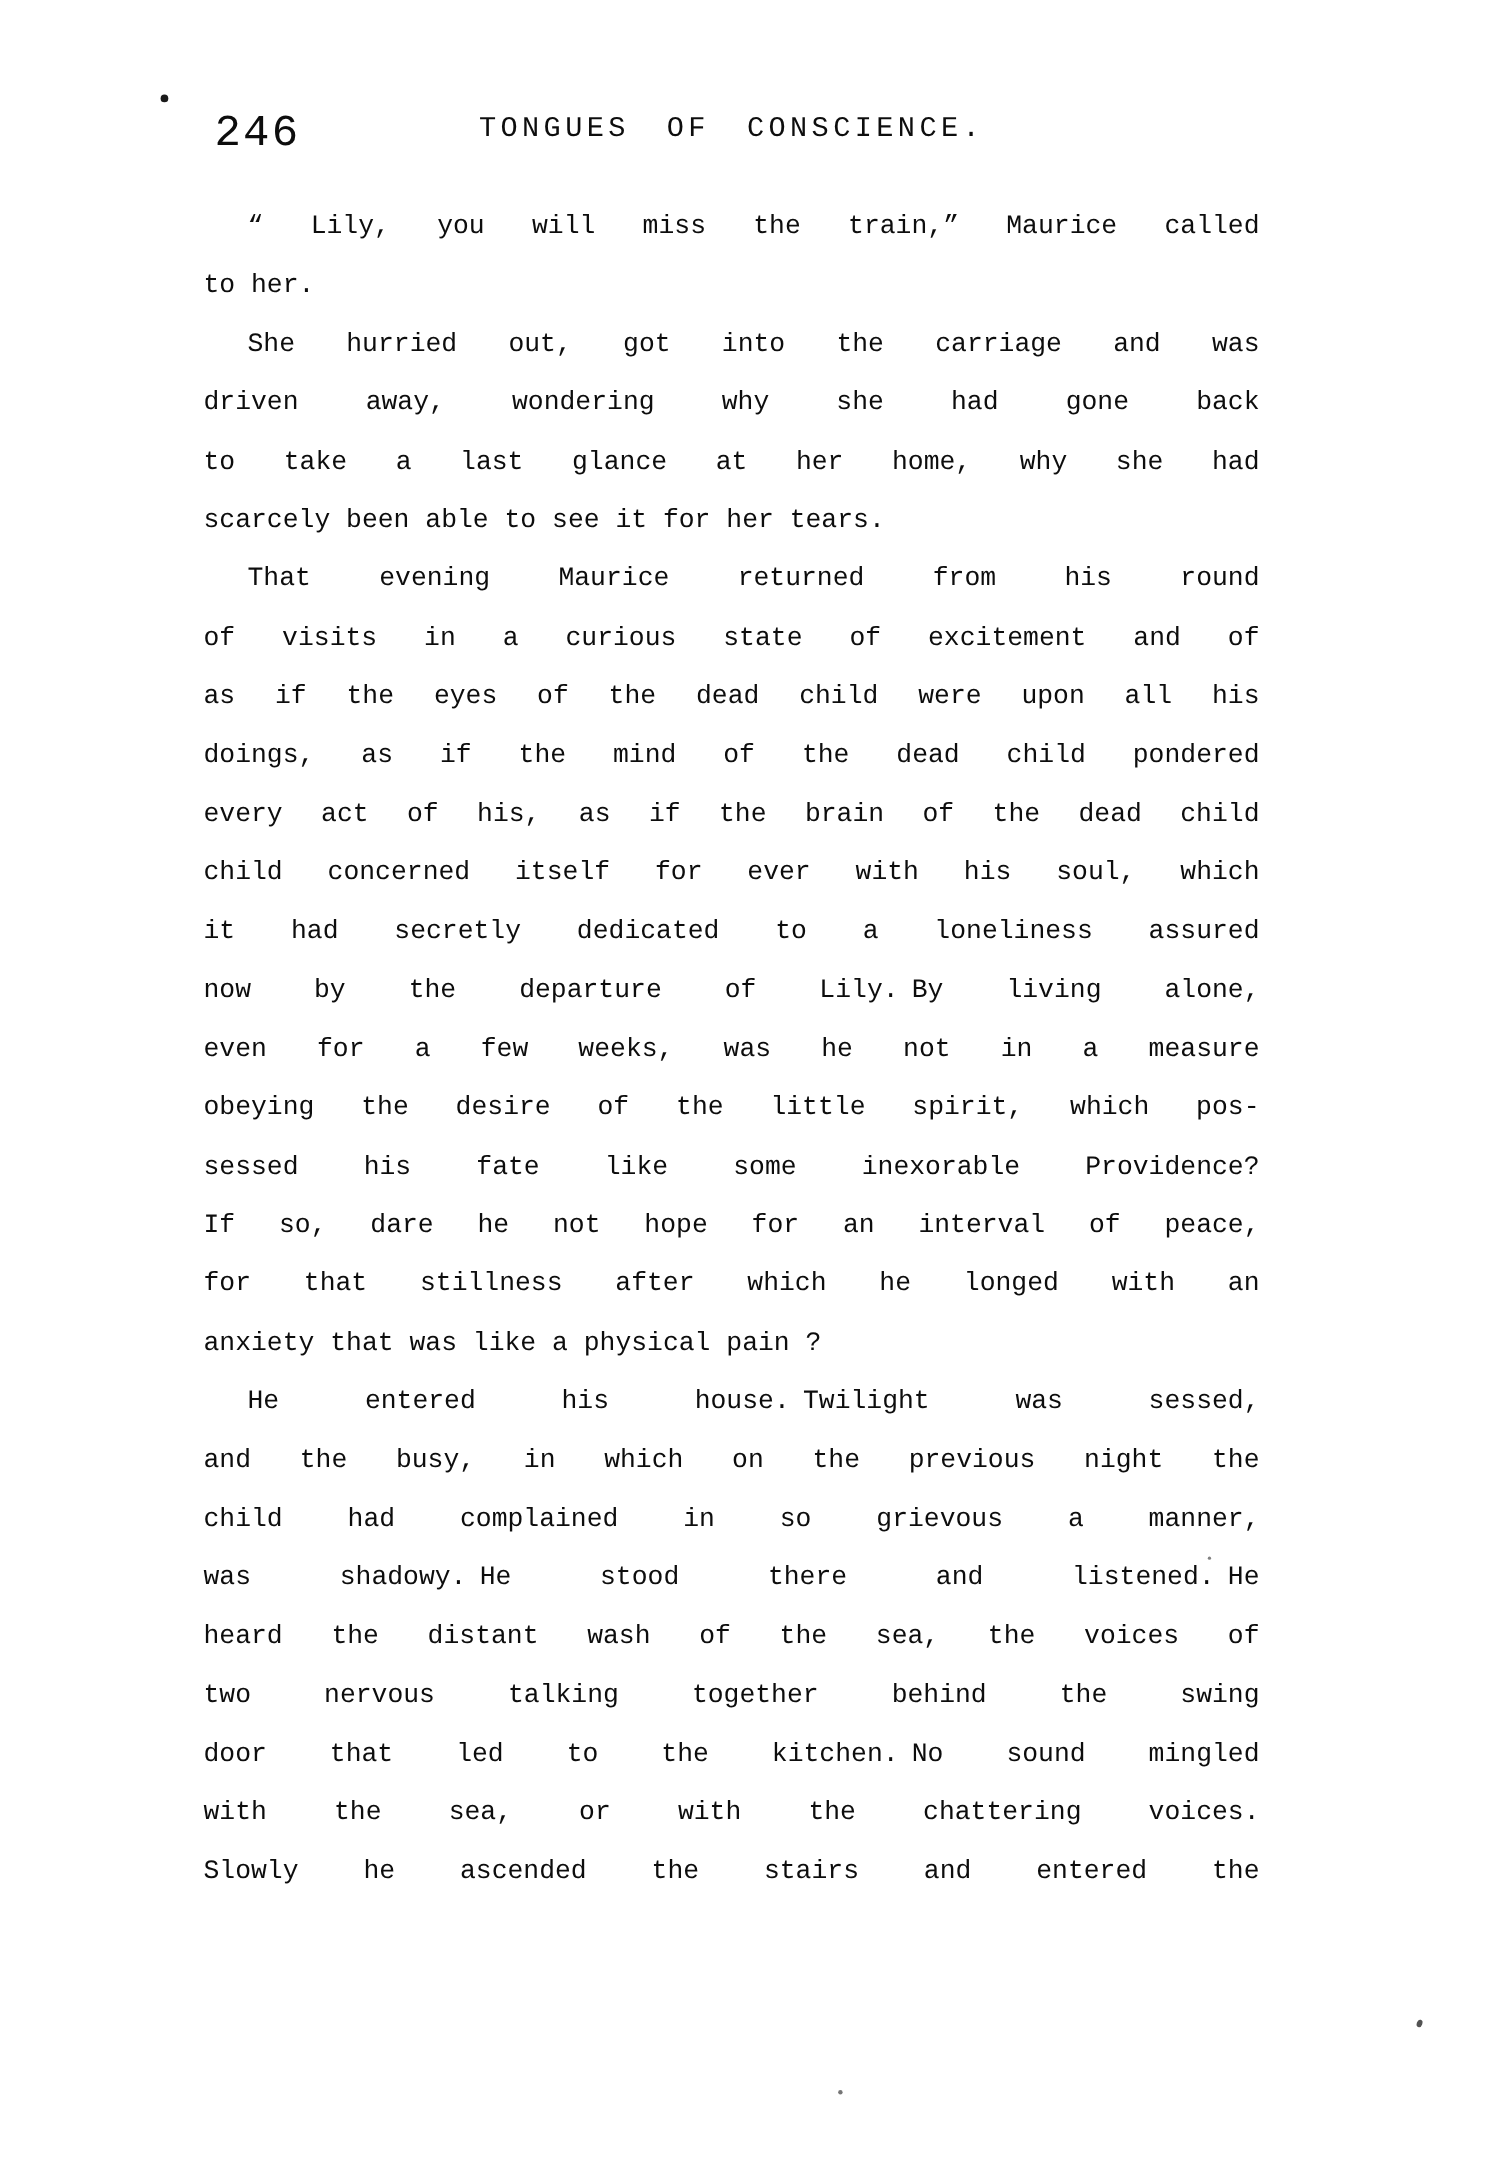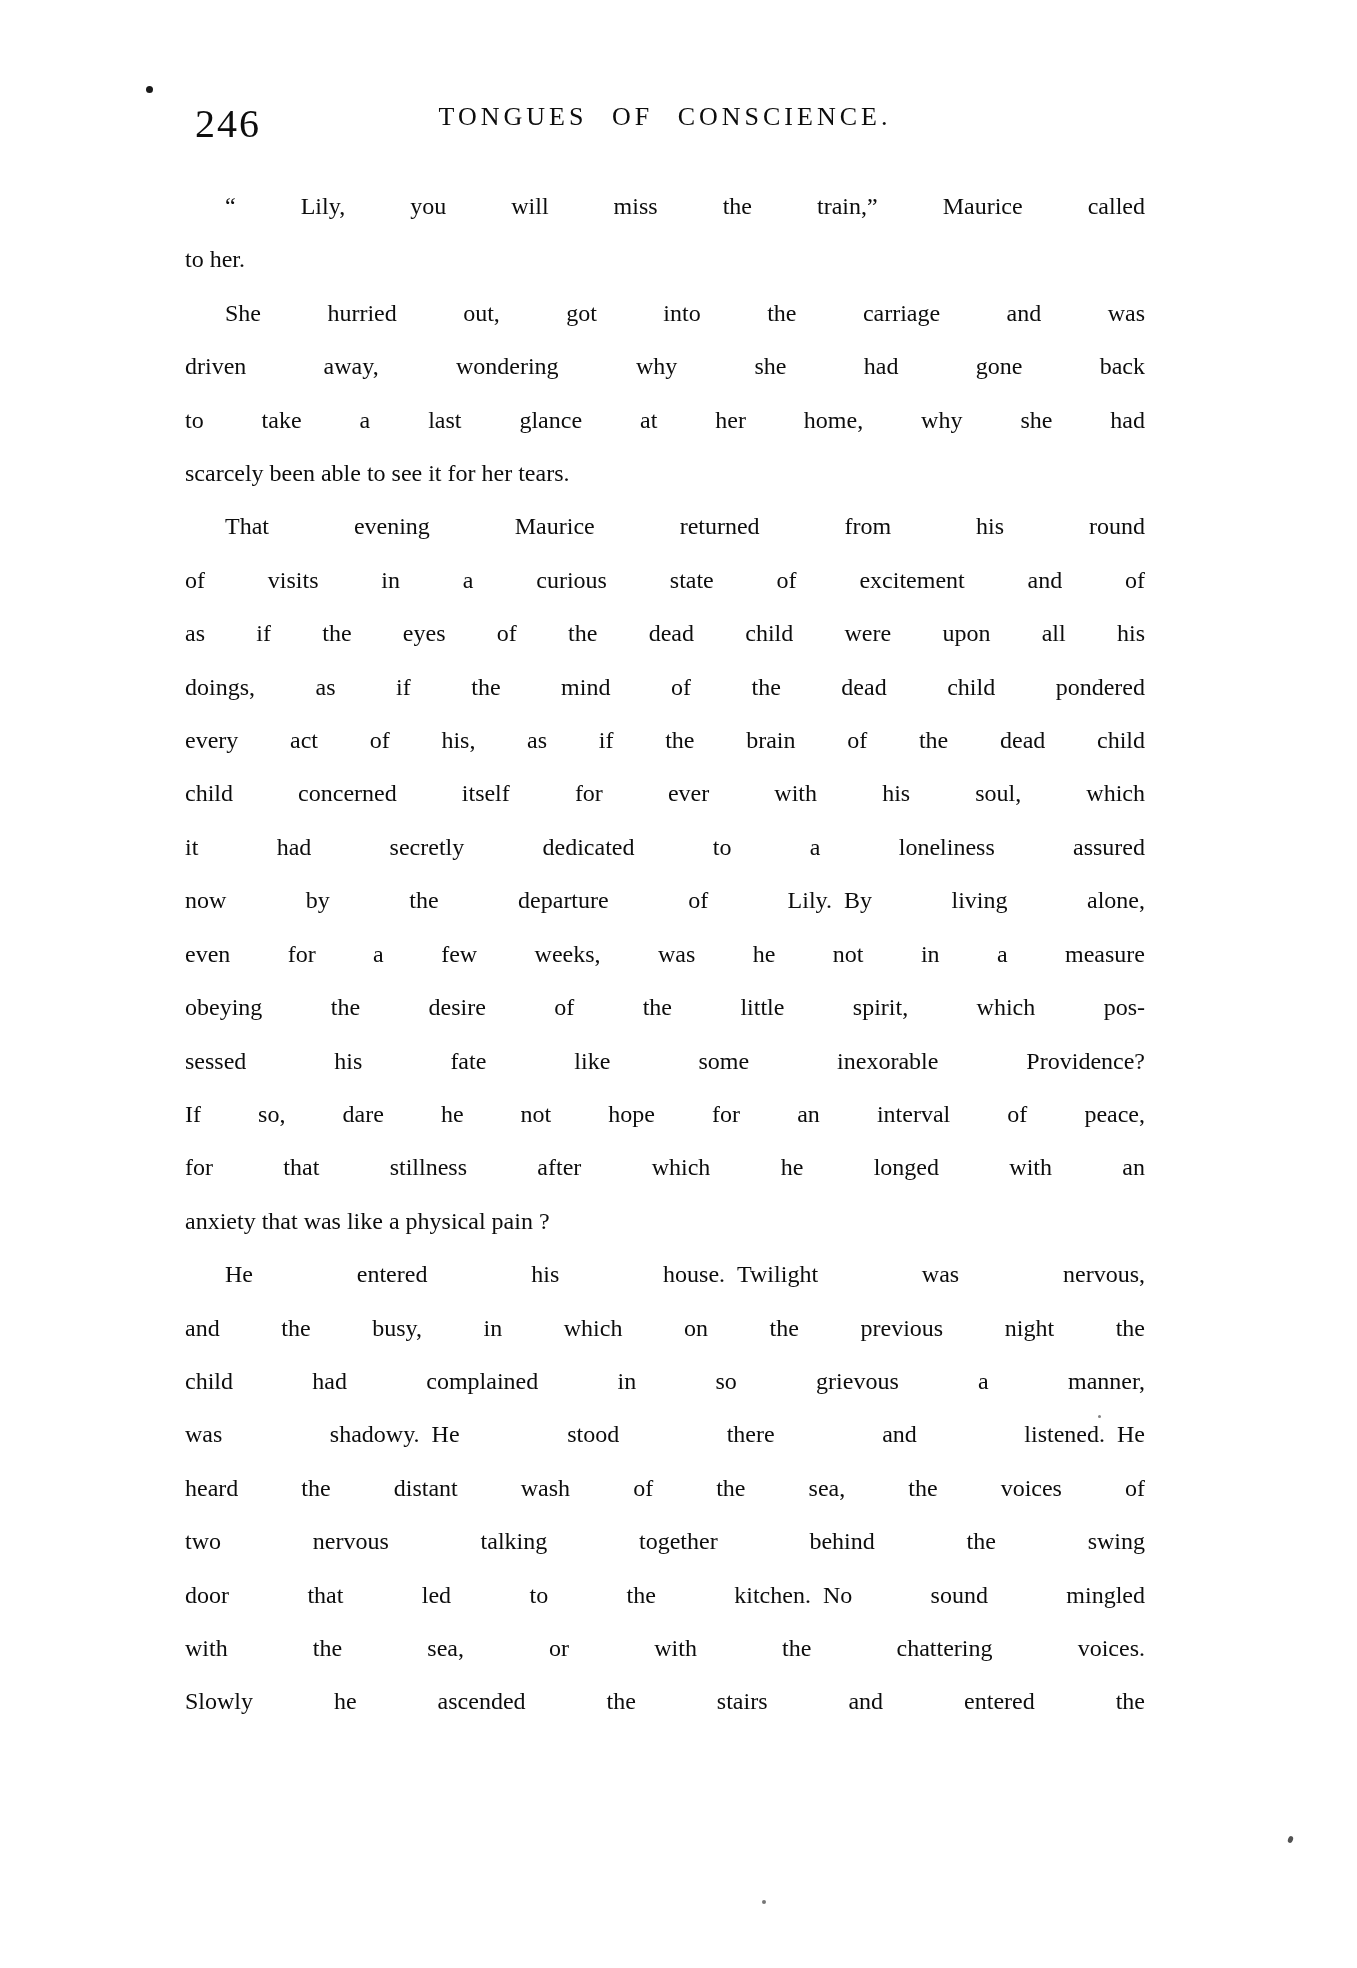--- a/index.html
+++ b/index.html
@@ -6,21 +6,21 @@
     margin: 0;
     padding: 0;
     background: #ffffff;
   }
   .scan-page {
     position: relative;
     width: 1357px;
     height: 1968px;
     background: #ffffff;
     overflow: hidden;
-    font-family: Liberation Serif, serif;
+    font-family: Liberation Mono, monospace;
     color: #0d0d0d;
   }
   .page-header {
     position: relative;
     width: 960px;
     margin: 0 0 0 185px;
     padding-top: 100px;
     height: 56px;
   }
   .page-number {
@@ -102,21 +102,21 @@
       <div class="line">now by the departure of Lily. By living alone,</div>
       <div class="line">even for a few weeks, was he not in a measure</div>
       <div class="line">obeying the desire of the little spirit, which pos-</div>
       <div class="line">sessed his fate like some inexorable Providence?</div>
       <div class="line">If so, dare he not hope for an interval of peace,</div>
       <div class="line">for that stillness after which he longed with an</div>
       <div class="line short">anxiety that was like a physical pain ?</div>
     </div>
 
     <div class="para">
-      <div class="line indent">He entered his house. Twilight was nervous,</div>
+      <div class="line indent">He entered his house. Twilight was sessed,</div>
       <div class="line">and the busy, in which on the previous night the</div>
       <div class="line">child had complained in so grievous a manner,</div>
       <div class="line">was shadowy. He stood there and listened. He</div>
       <div class="line">heard the distant wash of the sea, the voices of</div>
       <div class="line">two nervous talking together behind the swing</div>
       <div class="line">door that led to the kitchen. No sound mingled</div>
       <div class="line">with the sea, or with the chattering voices.</div>
       <div class="line">Slowly he ascended the stairs and entered the</div>
     </div>
 

